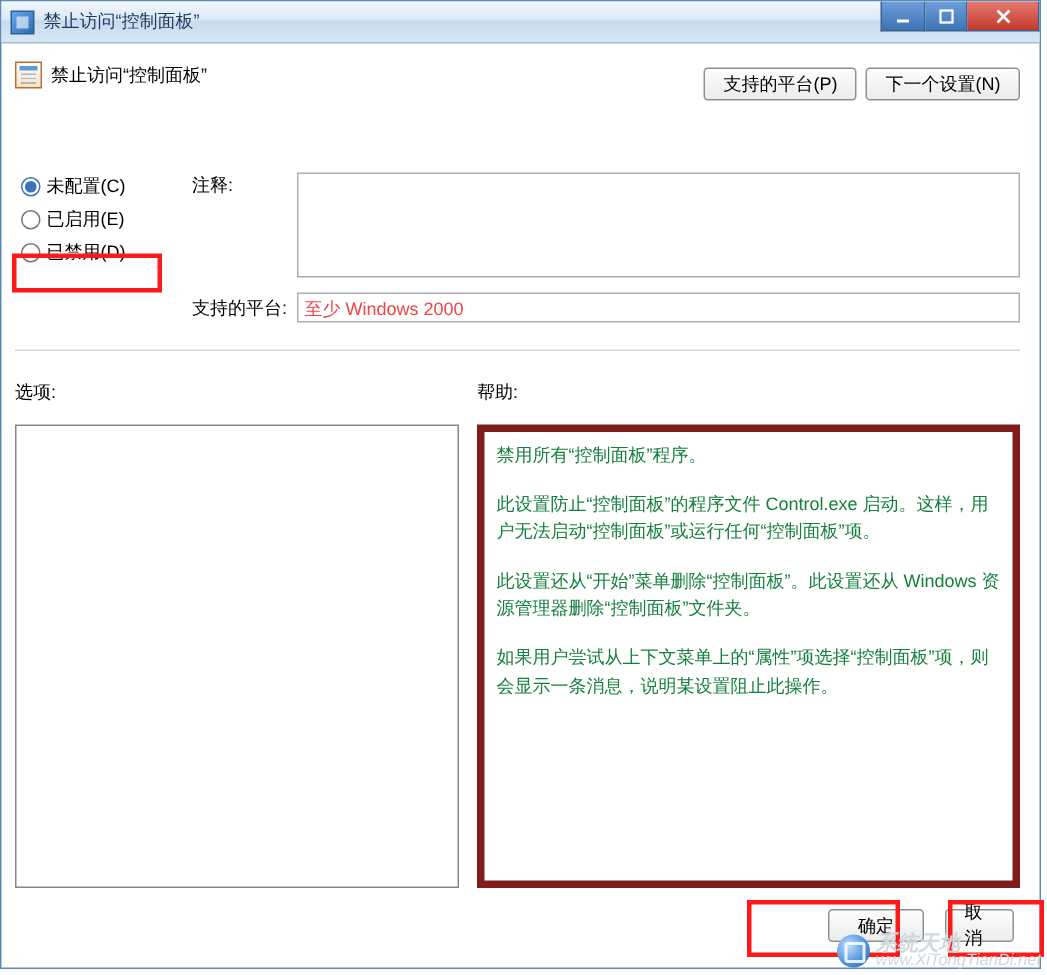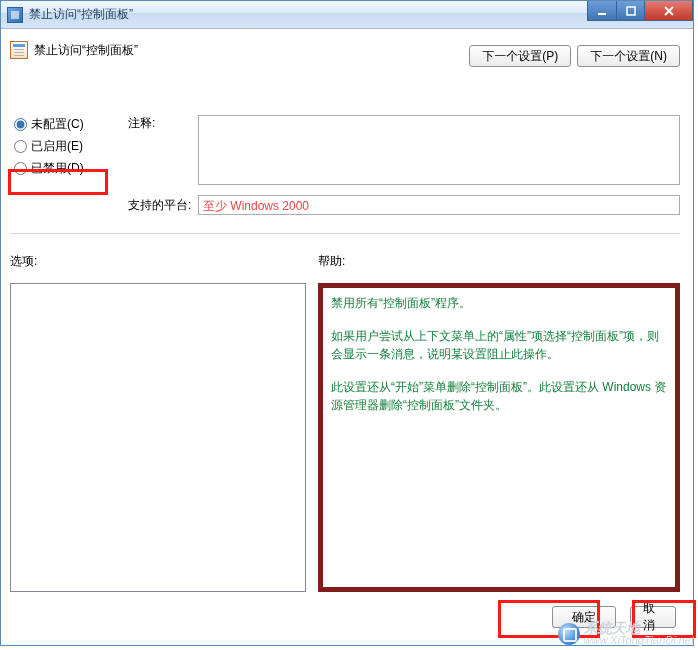--- a/index.html
+++ b/index.html
@@ -169,21 +169,21 @@
   </div>
 
   <div class="client">
 
     <div class="toprow">
       <div class="lead">
         <span class="bigicon"></span>
         <span class="leadtext">禁止访问“控制面板”</span>
       </div>
       <div class="navbtns">
-        <div class="btn">下一个设置(P)</div>
+        <div class="btn">支持的平台(P)</div>
         <div class="btn">下一个设置(N)</div>
       </div>
     </div>
 
     <div class="radiogroup" style="margin-top:46px;">
       <div class="radioitem">
         <input type="radio" name="state" checked="" style="">
         <label>未配置(C)</label>
       </div>
       <div class="radioitem">
@@ -210,22 +210,23 @@
 
     <div class="hr"></div>
 
     <span class="opts-lbl">选项:</span>
     <span class="help-lbl">帮助:</span>
 
     <div class="opts-box"></div>
 
     <div class="help-box">
       <p>禁用所有“控制面板”程序。</p>
+      <p>此设置防止“控制面板”的程序文件 Control.exe 启动。这样，用户无法启动“控制面板”或运行任何“控制面板”项。</p>
+      <p>此设置还从“开始”菜单删除“控制面板”。此设置还从 Windows 资源管理器删除“控制面板”文件夹。</p>
       <p>如果用户尝试从上下文菜单上的“属性”项选择“控制面板”项，则会显示一条消息，说明某设置阻止此操作。</p>
-      <p>此设置还从“开始”菜单删除“控制面板”。此设置还从 Windows 资源管理器删除“控制面板”文件夹。</p>
     </div>
 
     <div class="footer">
       <div class="okbtn">确定</div>
       <div class="cancelbtn">取消</div>
     </div>
 
     <div class="hl-red hl-ok"></div>
     <div class="hl-red hl-cancel-edge"></div>
 

